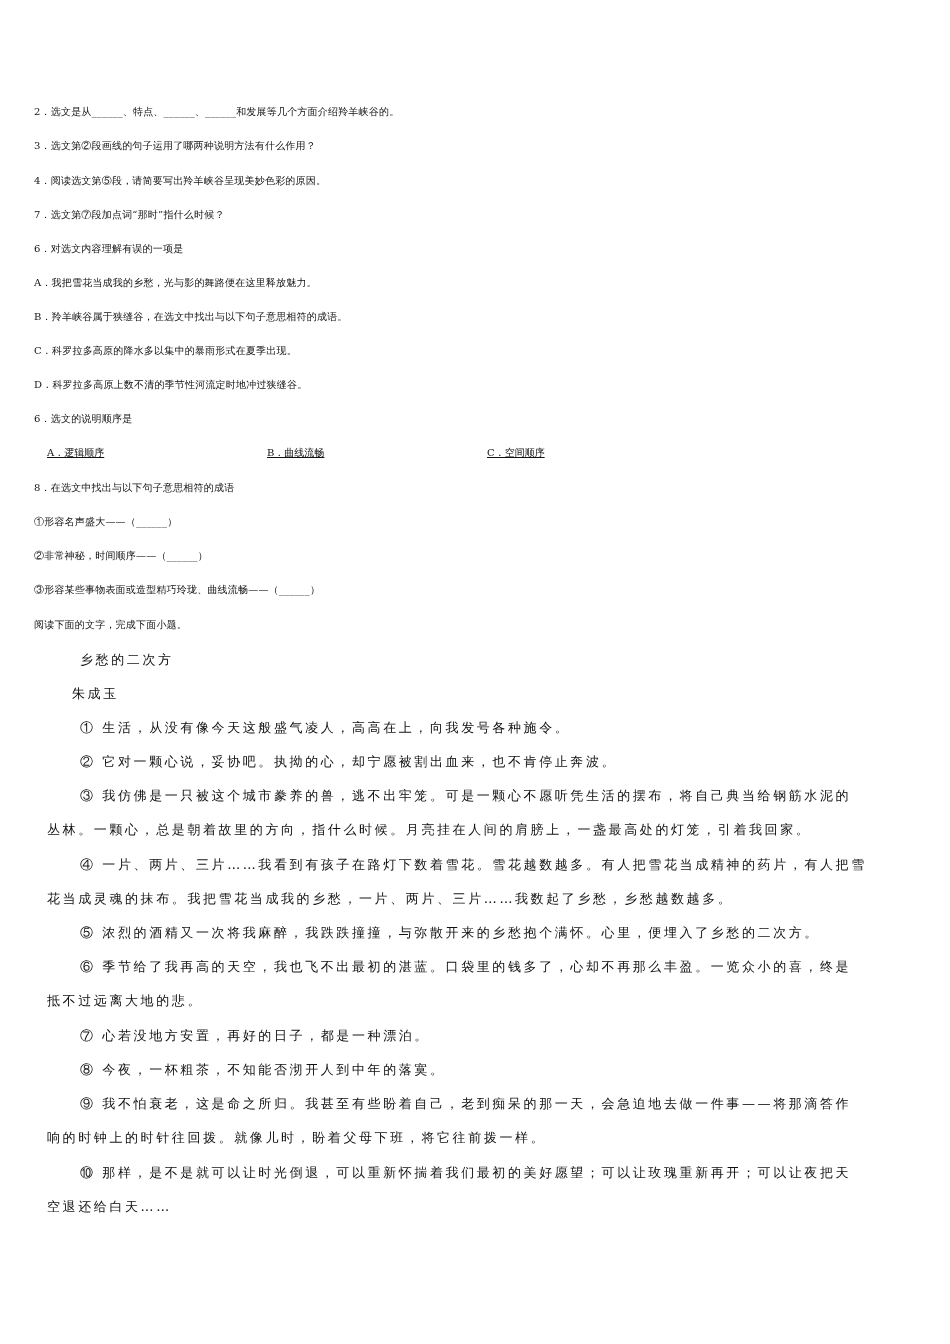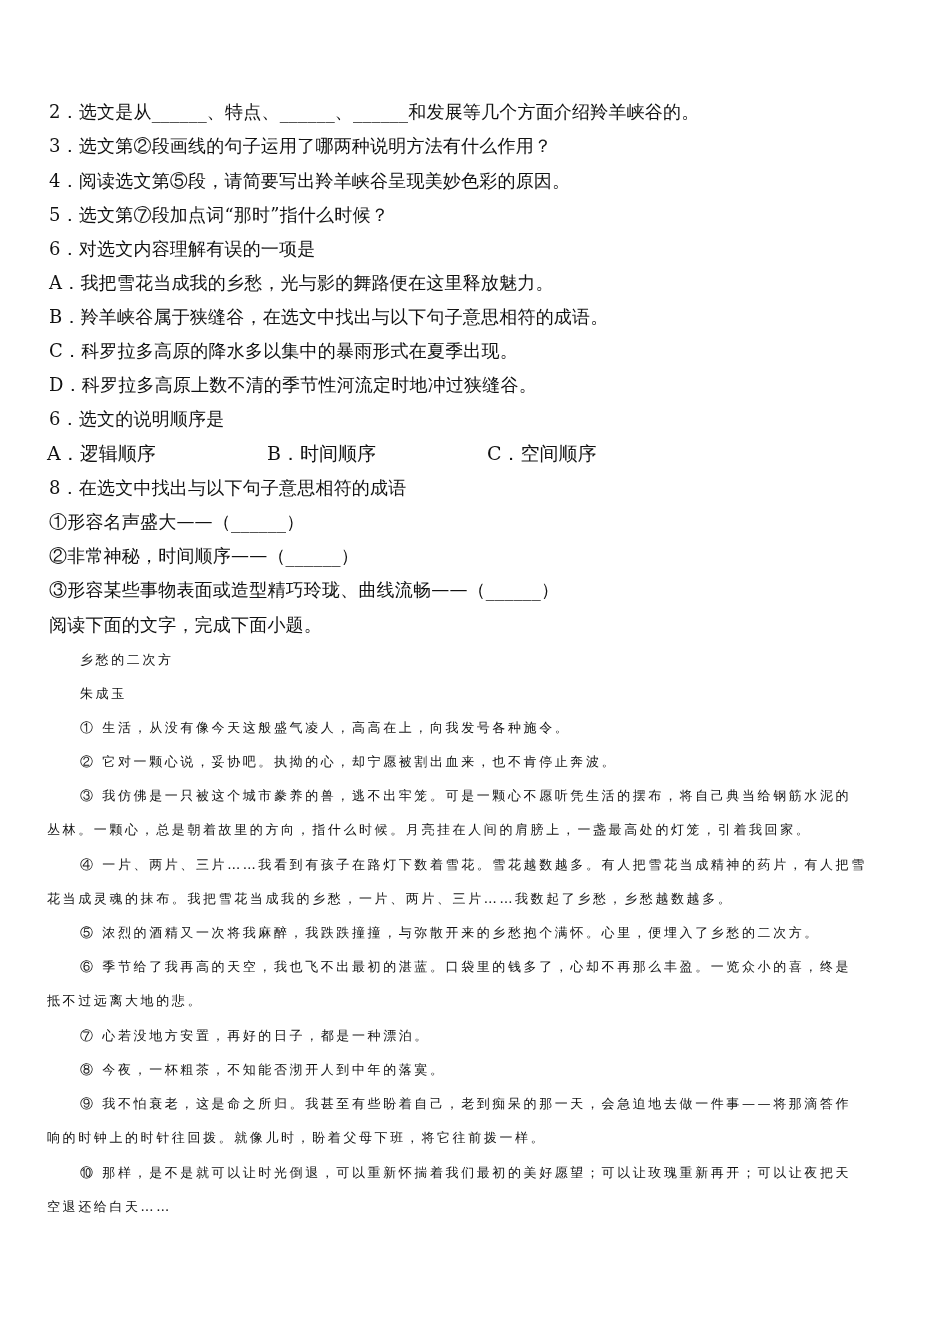--- a/index.html
+++ b/index.html
@@ -1,45 +1,45 @@
 <!DOCTYPE html>
 <html><head>
 <meta charset="utf-8">
 <style>
   html, body { margin: 0; padding: 0; background: #ffffff; }
   body { width: 950px; height: 1344px; position: relative; overflow: hidden;
          font-family: "DejaVu Serif", "Liberation Serif", serif; color: #111; }
-  .line { position: absolute; left: 49px; font-size: 18px; line-height: 20px; white-space: nowrap; letter-spacing: 0.2px; }
+  .line { position: absolute; left: 34px; font-size: 10px; line-height: 20px; white-space: nowrap; letter-spacing: 0.2px; }
   .poem { position: absolute; font-size: 13px; line-height: 20px; white-space: nowrap; letter-spacing: 2.6px; }
-  .opt3 { position: absolute; font-size: 19px; line-height: 20px; white-space: nowrap; }
+  .opt3 { position: absolute; font-size: 10px; line-height: 20px; white-space: nowrap; text-decoration: underline; }
 </style>
 </head>
 <body>
 
 <div class="line" style="top:102px">2．选文是从______、特点、______、______和发展等几个方面介绍羚羊峡谷的。</div>
 <div class="line" style="top:136px">3．选文第②段画线的句子运用了哪两种说明方法有什么作用？</div>
 <div class="line" style="top:171px">4．阅读选文第⑤段，请简要写出羚羊峡谷呈现美妙色彩的原因。</div>
-<div class="line" style="top:205px">5．选文第⑦段加点词“那时”指什么时候？</div>
+<div class="line" style="top:205px">7．选文第⑦段加点词“那时”指什么时候？</div>
 <div class="line" style="top:239px">6．对选文内容理解有误的一项是</div>
 <div class="line" style="top:273px">A．我把雪花当成我的乡愁，光与影的舞路便在这里释放魅力。</div>
 <div class="line" style="top:307px">B．羚羊峡谷属于狭缝谷，在选文中找出与以下句子意思相符的成语。</div>
 <div class="line" style="top:341px">C．科罗拉多高原的降水多以集中的暴雨形式在夏季出现。</div>
 <div class="line" style="top:375px">D．科罗拉多高原上数不清的季节性河流定时地冲过狭缝谷。</div>
 <div class="line" style="top:409px">6．选文的说明顺序是</div>
 <div class="opt3" style="top:443px; left:47px">A．逻辑顺序</div>
-<div class="opt3" style="top:443px; left:267px">B．时间顺序</div>
+<div class="opt3" style="top:443px; left:267px">B．曲线流畅</div>
 <div class="opt3" style="top:443px; left:487px">C．空间顺序</div>
 <div class="line" style="top:478px">8．在选文中找出与以下句子意思相符的成语</div>
 <div class="line" style="top:512px">①形容名声盛大——（______）</div>
 <div class="line" style="top:546px">②非常神秘，时间顺序——（______）</div>
 <div class="line" style="top:580px">③形容某些事物表面或造型精巧玲珑、曲线流畅——（______）</div>
 <div class="line" style="top:615px">阅读下面的文字，完成下面小题。</div>
 
 <div class="poem" style="top:650px; left:80px">乡愁的二次方</div>
-<div class="poem" style="top:684px; left:80px">朱成玉</div>
+<div class="poem" style="top:684px; left:72px">朱成玉</div>
 <div class="poem" style="top:718px; left:80px">① 生活，从没有像今天这般盛气凌人，高高在上，向我发号各种施令。</div>
 <div class="poem" style="top:752px; left:80px">② 它对一颗心说，妥协吧。执拗的心，却宁愿被割出血来，也不肯停止奔波。</div>
 <div class="poem" style="top:786px; left:80px">③ 我仿佛是一只被这个城市豢养的兽，逃不出牢笼。可是一颗心不愿听凭生活的摆布，将自己典当给钢筋水泥的</div>
 <div class="poem" style="top:820px; left:47px">丛林。一颗心，总是朝着故里的方向，指什么时候。月亮挂在人间的肩膀上，一盏最高处的灯笼，引着我回家。</div>
 <div class="poem" style="top:855px; left:80px">④ 一片、两片、三片……我看到有孩子在路灯下数着雪花。雪花越数越多。有人把雪花当成精神的药片，有人把雪</div>
 <div class="poem" style="top:889px; left:47px">花当成灵魂的抹布。我把雪花当成我的乡愁，一片、两片、三片……我数起了乡愁，乡愁越数越多。</div>
 <div class="poem" style="top:923px; left:80px">⑤ 浓烈的酒精又一次将我麻醉，我跌跌撞撞，与弥散开来的乡愁抱个满怀。心里，便埋入了乡愁的二次方。</div>
 <div class="poem" style="top:957px; left:80px">⑥ 季节给了我再高的天空，我也飞不出最初的湛蓝。口袋里的钱多了，心却不再那么丰盈。一览众小的喜，终是</div>
 <div class="poem" style="top:991px; left:47px">抵不过远离大地的悲。</div>
 <div class="poem" style="top:1026px; left:80px">⑦ 心若没地方安置，再好的日子，都是一种漂泊。</div>

